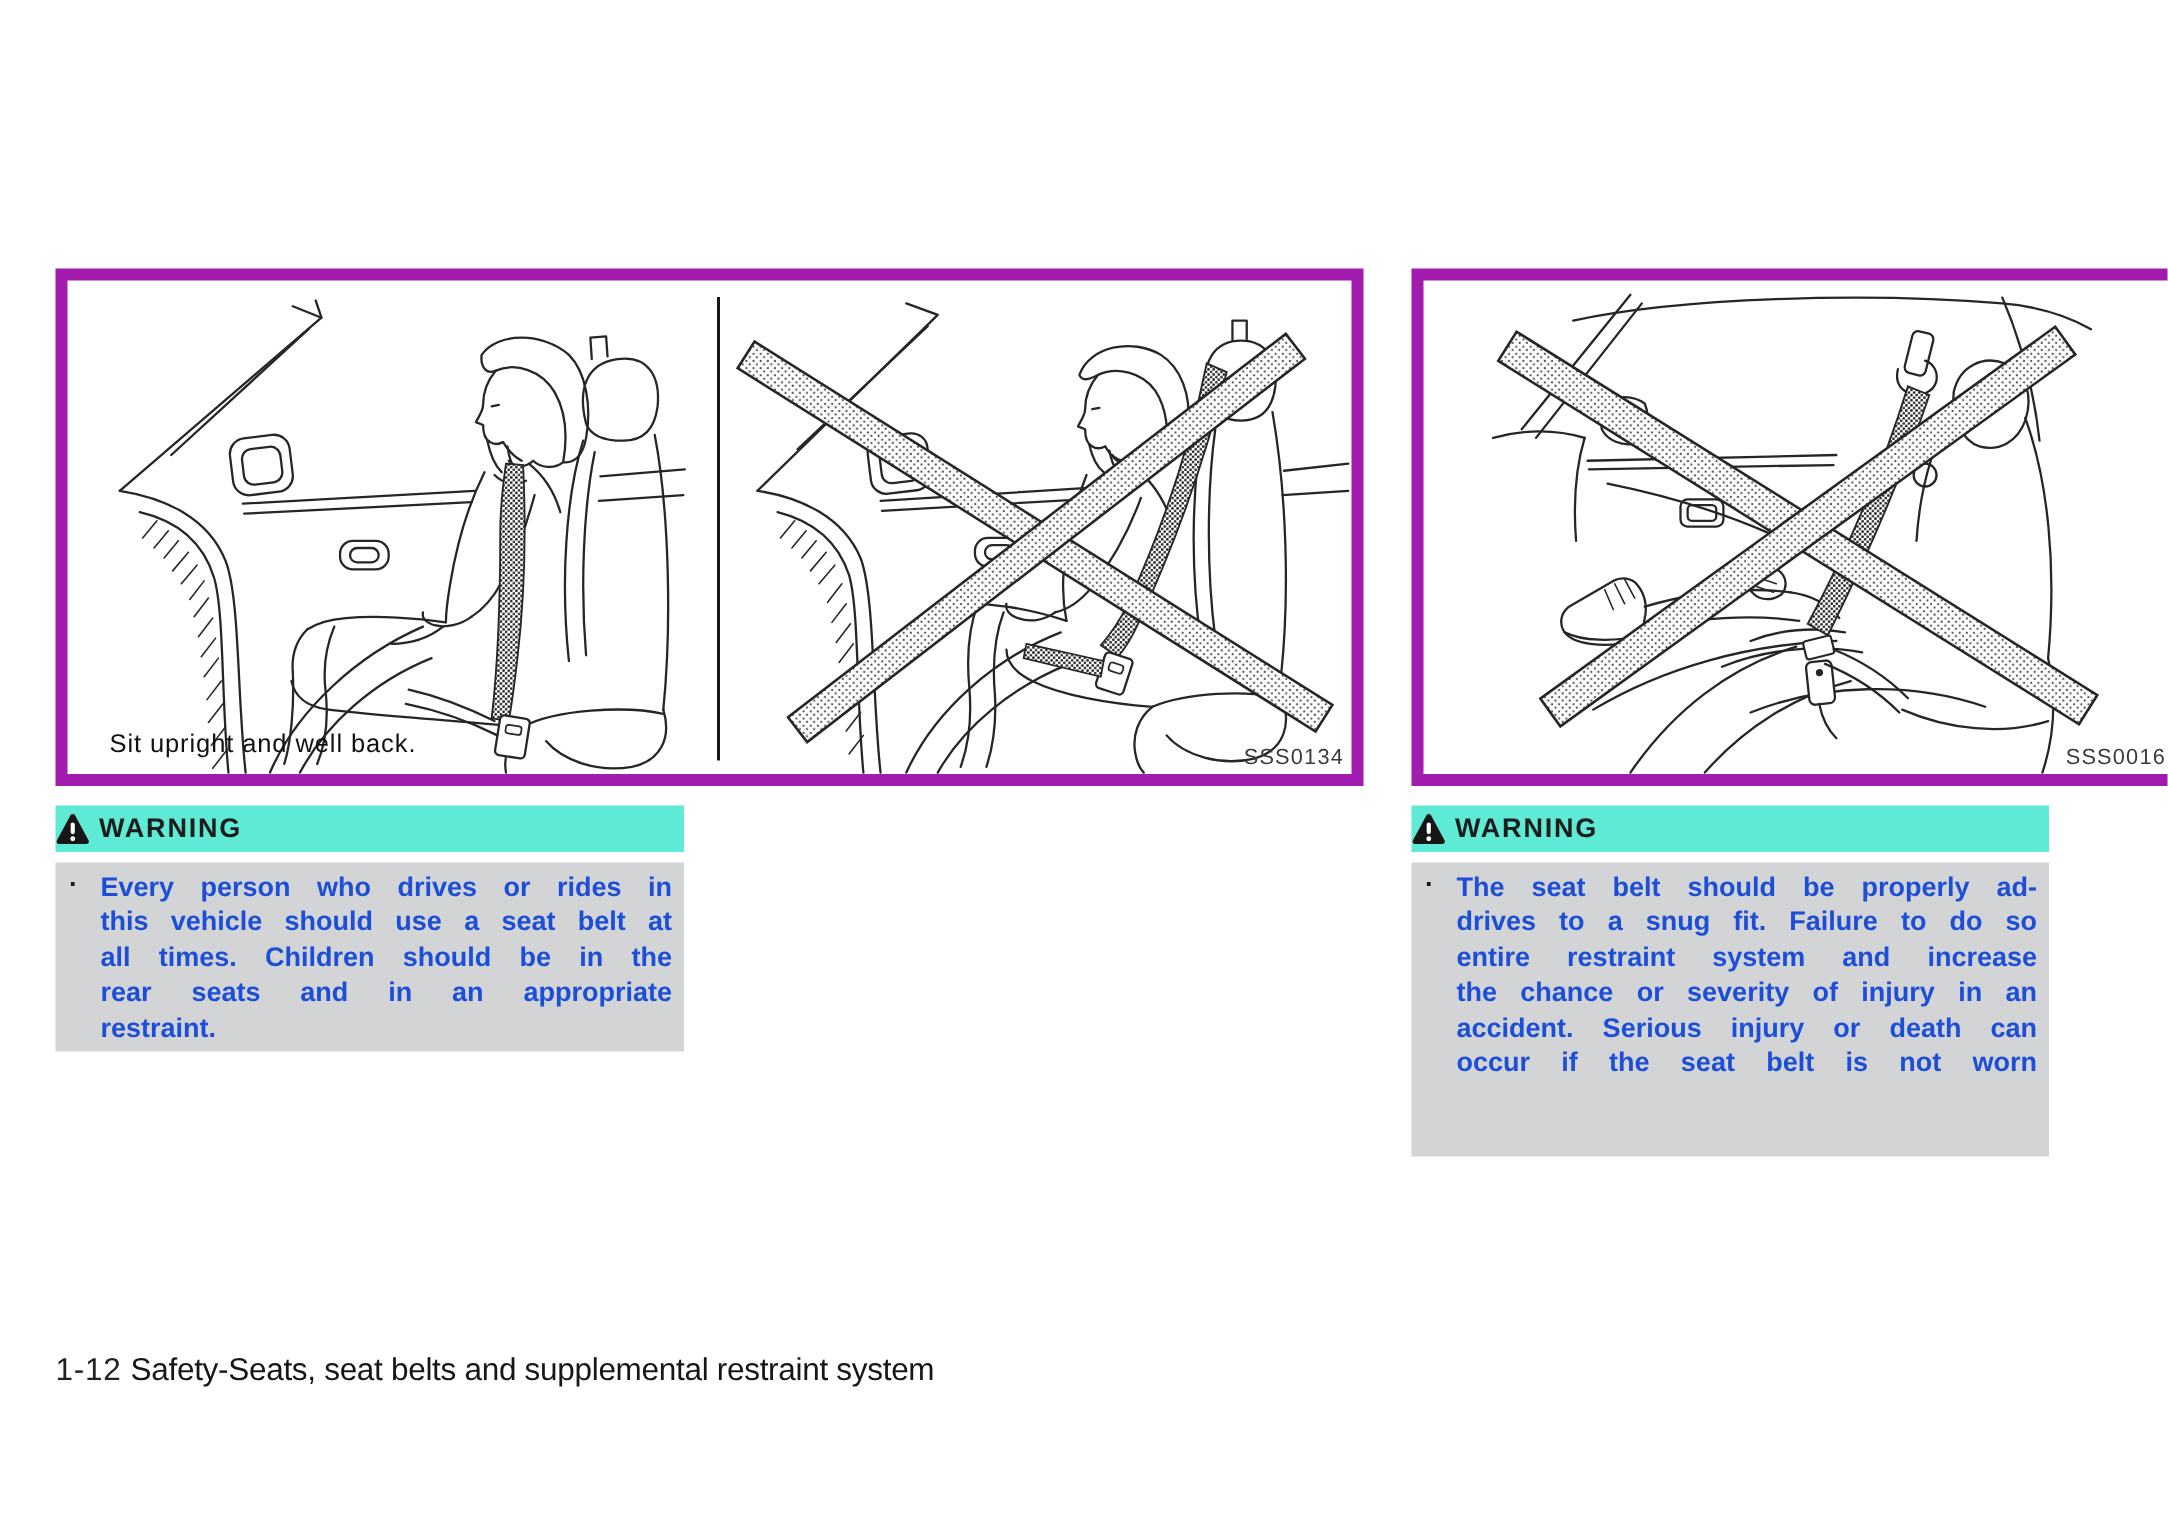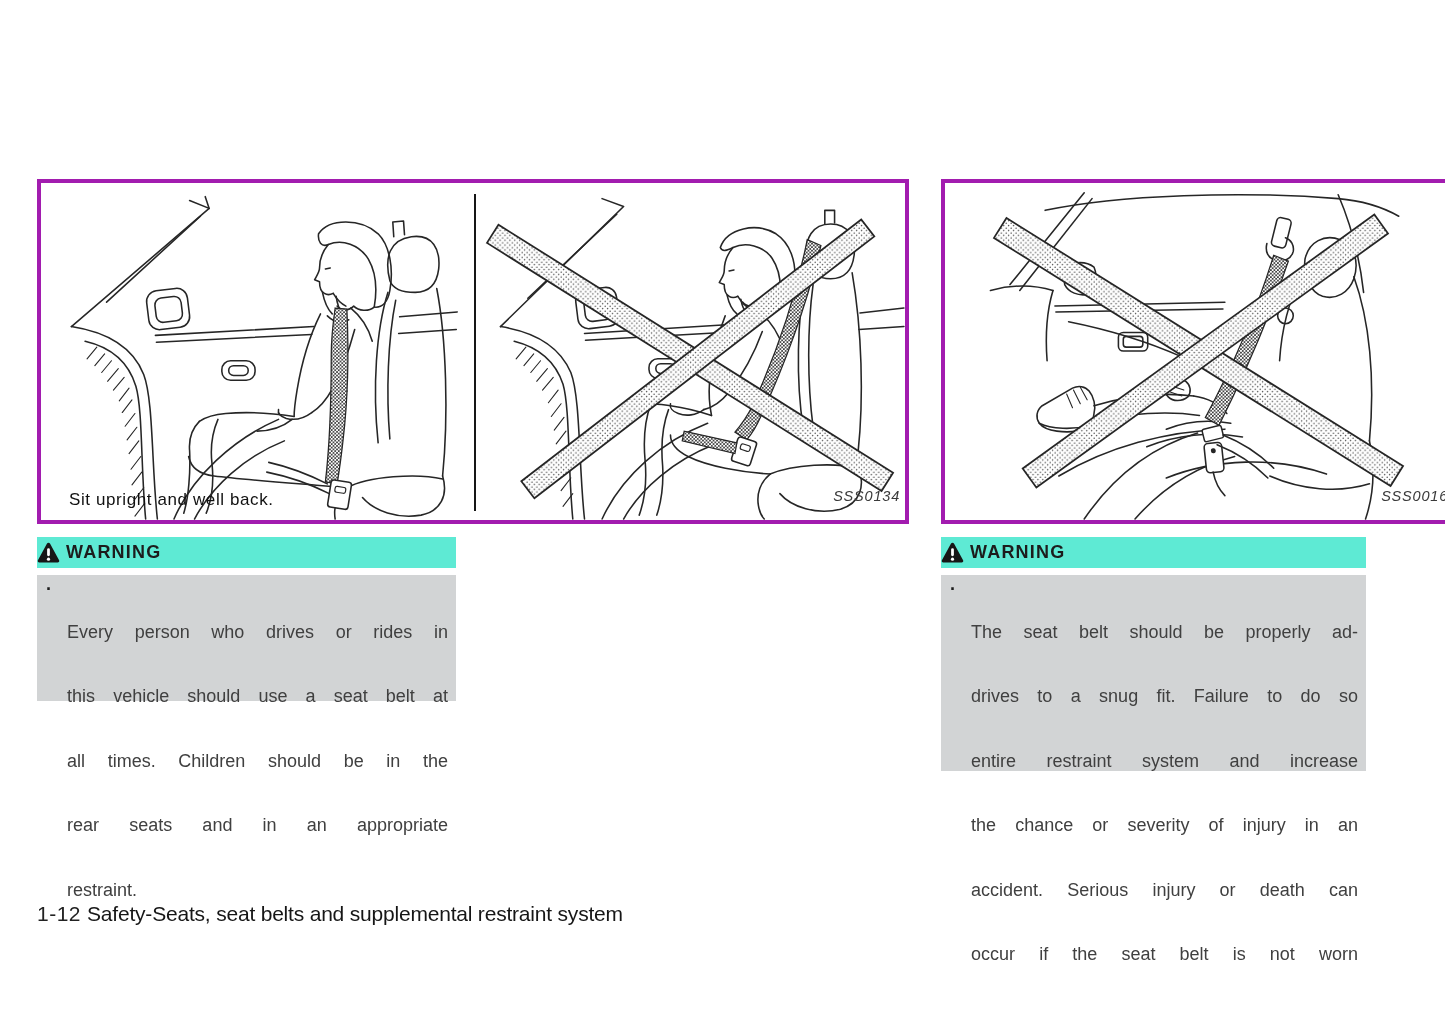--- a/index.html
+++ b/index.html
@@ -1,36 +1,36 @@
 <!DOCTYPE html>
 <html><head>
 <meta charset="utf-8">
 <style>
   html,body{margin:0;padding:0;}
   body{
     width:1445px;height:1019px;position:relative;background:#ffffff;
     font-family:"Liberation Sans",sans-serif;overflow:hidden;
   }
   .fig-panel{
-    position:absolute;border:4px solid #a21caf;background:#fff;box-sizing:border-box;
+    position:absolute;border:8px solid #a21caf;background:#fff;box-sizing:border-box;
   }
   #panel-left{left:37px;top:179px;width:872px;height:345px;}
   #panel-right{left:941px;top:179px;width:516px;height:345px;}
   .half{position:absolute;top:0;height:100%;}
   .half svg{display:block;width:100%;height:100%;}
   #half-a{left:0;width:433px;}
   #half-b{left:435px;right:0;}
   .divider{position:absolute;left:433px;top:11px;bottom:9px;width:2px;background:#161616;}
   .fig-caption{
     position:absolute;left:28px;bottom:10px;font-size:17px;color:#111;
     letter-spacing:0.6px;white-space:nowrap;
   }
   .fig-code{
-    position:absolute;right:5px;bottom:16px;font-size:14.5px;color:#3a3a3a;
-    letter-spacing:0.8px;white-space:nowrap;font-style:italic;
+    position:absolute;right:5px;bottom:3px;font-size:14.5px;color:#3a3a3a;
+    letter-spacing:0.8px;white-space:nowrap;
   }
   .warn-header{
     position:absolute;height:31px;background:#5eead4;display:flex;
     align-items:center;
   }
   #warn-header-left{left:37px;top:537px;width:419px;}
   #warn-header-right{left:941px;top:537px;width:425px;}
   .warn-header .tri{width:23px;height:21px;margin-right:6px;margin-top:-1px;}
   .warn-title{
     font-size:18px;font-weight:bold;color:#1c1c1c;letter-spacing:1.2px;
@@ -38,22 +38,22 @@
   .warn-body{
     position:absolute;background:#d2d4d5;box-sizing:border-box;
     padding:5px 8px 0 30px;
   }
   #warn-body-left{left:37px;top:575px;width:419px;height:126px;}
   #warn-body-right{left:941px;top:575px;width:425px;height:196px;}
   .bullet{
     position:absolute;left:9px;top:4px;font-size:18px;font-weight:bold;color:#1c1c1c;
   }
   .wline{
-    font-size:18px;font-weight:normal;color:#404040;line-height:23.4px;height:23.4px;
-    text-align:justify;text-align-last:justify;white-space:nowrap;overflow:visible;margin-top:41px;
+    font-size:18px;font-weight:bold;color:#1d4ed8;line-height:23.4px;height:23.4px;
+    text-align:justify;text-align-last:justify;white-space:nowrap;overflow:visible;
   }
   .wline.last{text-align-last:left;}
   .footer{
     position:absolute;left:37px;top:902px;display:flex;align-items:baseline;
   }
   .page-num{font-size:21px;font-weight:400;color:#222;letter-spacing:0.5px;margin-right:6px;}
   .section-title{font-size:21px;font-weight:normal;color:#161616;letter-spacing:-0.2px;}
   .lineart{stroke:#262626;fill:none;stroke-width:1.6;stroke-linecap:round;stroke-linejoin:round;}
   .thin{stroke-width:1.1;}
 </style>

